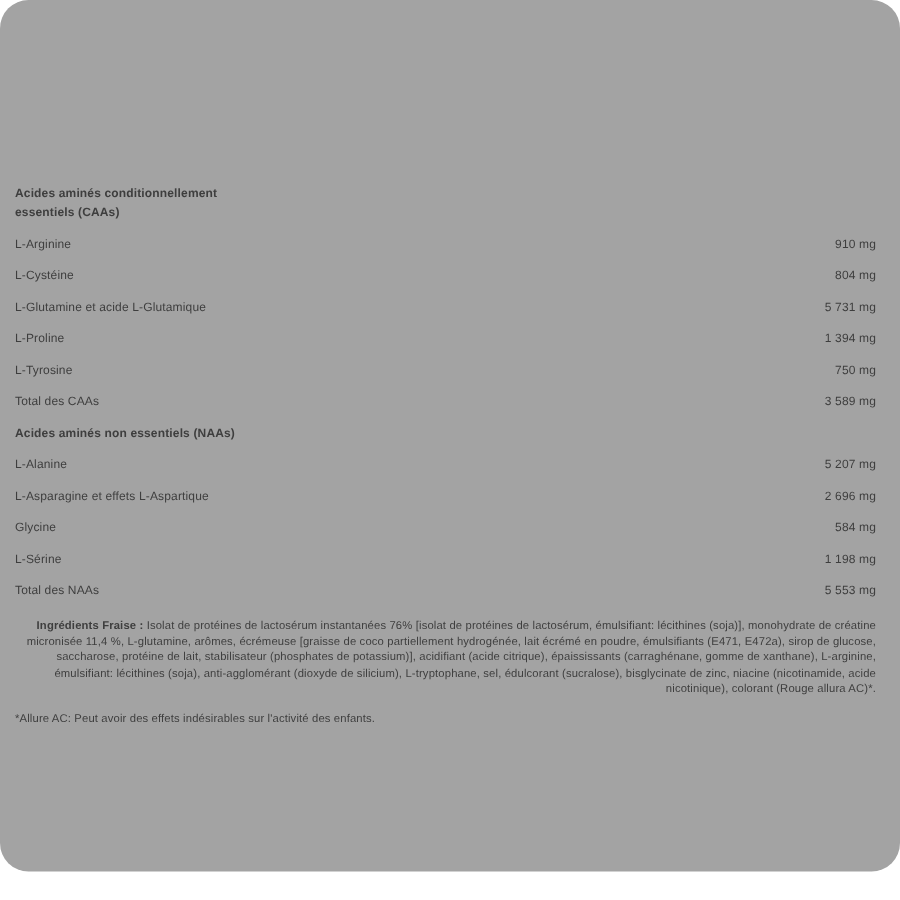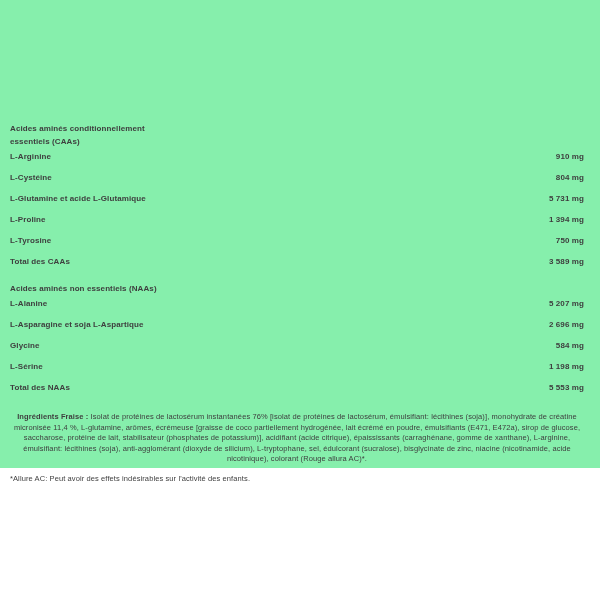--- a/index.html
+++ b/index.html
@@ -5,52 +5,53 @@
   html, body { margin: 0; padding: 0; }
   body {
     width: 600px; height: 600px;
     background: #ffffff;
     font-family: "Liberation Sans", sans-serif;
     color: #3e3e3e;
     overflow: hidden;
   }
   .sheet {
     position: relative;
-    width: 600px; height: 468px;
-    background: #86efac;
+    width: 600px; height: 581px;
+    background: #a3a3a3;
+    border-radius: 19px;
   }
   .content {
     position: absolute;
     left: 10px; right: 16px; top: 122px;
   }
   .heading {
     margin: 0 0 4px 0;
     font-size: 8px;
     line-height: 13px;
     font-weight: bold;
     max-width: 165px;
     letter-spacing: 0.1px;
   }
   .rows { margin: 0; }
   .row {
     display: flex;
     justify-content: space-between;
+    align-items: center;
     height: 21px;
     font-size: 8px;
     letter-spacing: 0.1px;
-    font-weight: bold;
   }
   .rvalue { text-align: right; white-space: nowrap; }
   .section + .section { margin-top: 4px; }
   .ingredients {
     margin: 8px 0 0 0;
     font-size: 7.5px;
     line-height: 10.5px;
     letter-spacing: 0.1px;
-    text-align: center;
+    text-align: right;
   }
   .ingredients b { font-weight: bold; }
   .footnote {
     margin: 9px 0 0 0;
     font-size: 7.5px;
     line-height: 10.5px;
     letter-spacing: 0.1px;
   }
 </style>
 </head>
@@ -97,21 +98,21 @@
 
   <section class="section">
     <h3 class="heading">Acides aminés non essentiels (NAAs)</h3>
     <div class="rows">
   <div class="row">
     <span class="rlabel">L-Alanine</span>
     <span class="rvalue">5 207 mg</span>
   </div>
 
   <div class="row">
-    <span class="rlabel">L-Asparagine et soja L-Aspartique</span>
+    <span class="rlabel">L-Asparagine et effets L-Aspartique</span>
     <span class="rvalue">2 696 mg</span>
   </div>
 
   <div class="row">
     <span class="rlabel">Glycine</span>
     <span class="rvalue">584 mg</span>
   </div>
 
   <div class="row">
     <span class="rlabel">L-Sérine</span>

